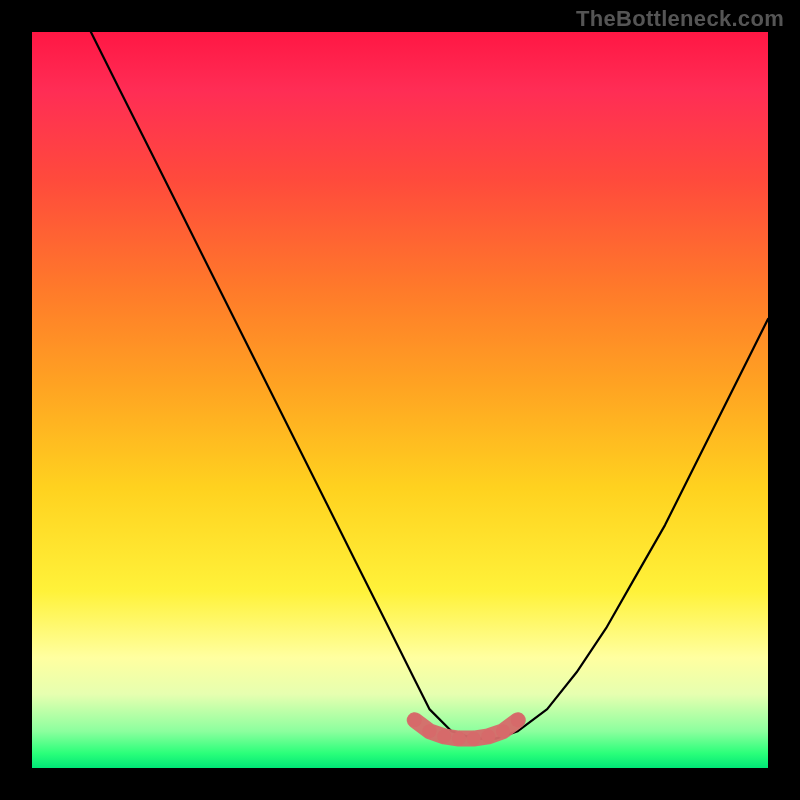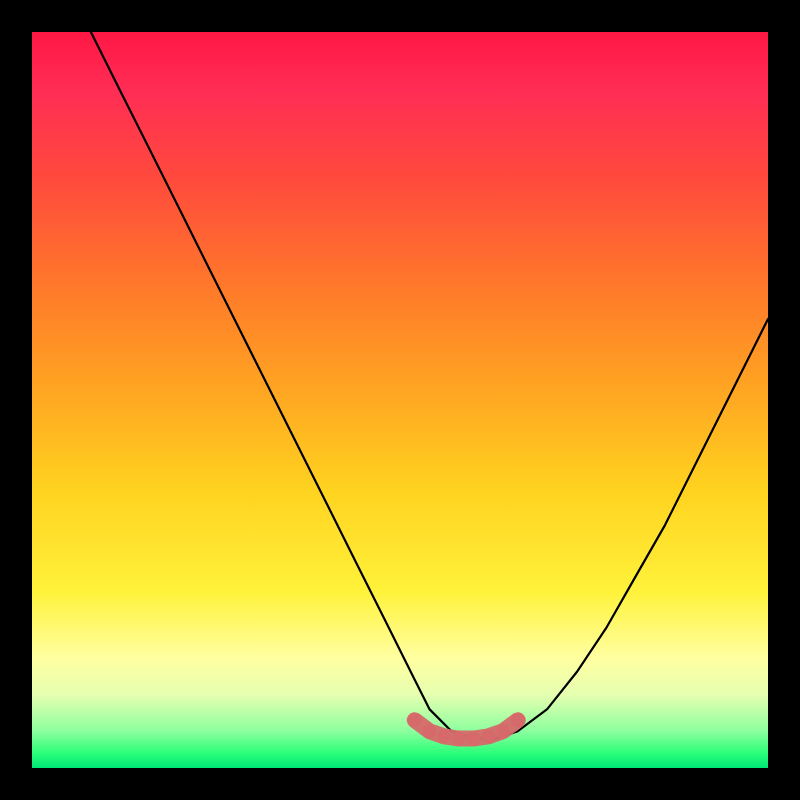--- a/index.html
+++ b/index.html
@@ -75,14 +75,15 @@
           <circle cx="412.2" cy="704.4" r="7" fill="#d66a6a"></circle>
           <circle cx="426.9" cy="706.6" r="7" fill="#d66a6a"></circle>
           <circle cx="441.6" cy="706.6" r="7" fill="#d66a6a"></circle>
           <circle cx="456.3" cy="704.4" r="7" fill="#d66a6a"></circle>
           <circle cx="471.0" cy="699.2" r="7" fill="#d66a6a"></circle>
           <circle cx="485.8" cy="688.2" r="7" fill="#d66a6a"></circle>
         </g>
     </svg>
   </div>
 
+  <div class="watermark">TheBottleneck.com</div>
 
 </div>
 
 </body></html>

